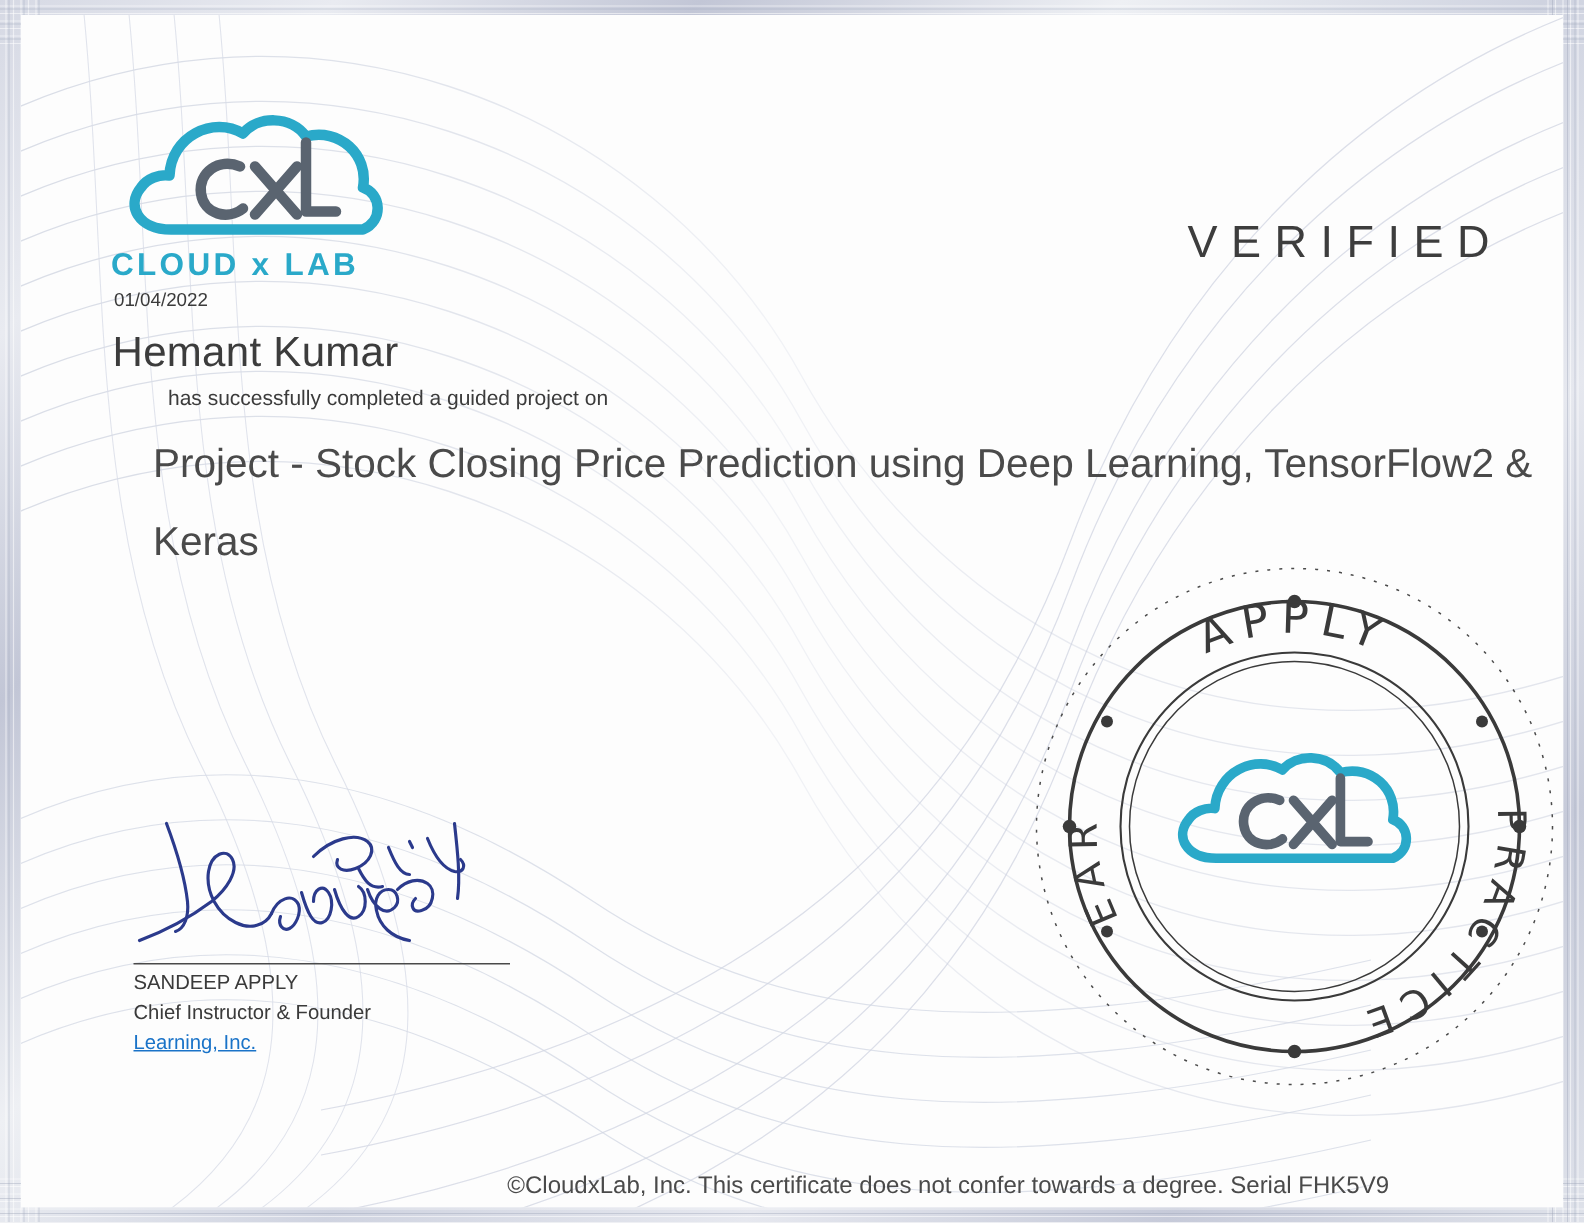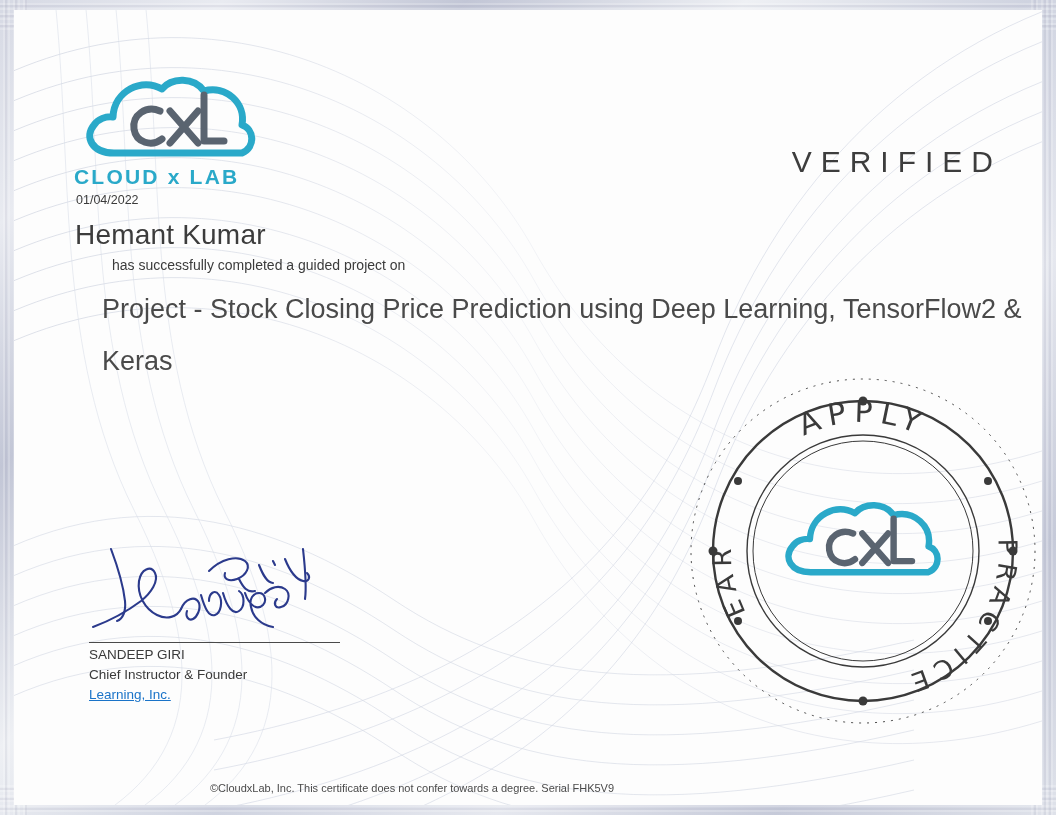--- a/index.html
+++ b/index.html
@@ -184,22 +184,22 @@
     top: 352px;
     width: 378px;
     height: 378px;
   }
 
   .footer-note {
     position: absolute;
     left: 0;
     right: 0;
     top: 772px;
-    text-align: center;
-    font-size: 11px;
+    text-align: right;
+    font-size: 16px;
     color: #4a4a4a;
   }
   .footer-inner {
     display: inline-block;
     transform: translateX(-116px);
   }
 </style>
 </head>
 <body>
 
@@ -299,21 +299,21 @@
           <path d="M22 14 C 28 30, 34 48, 36 66 C 37 76, 34 84, 28 86"></path>
           <path d="M120 36 C 132 24, 148 20, 156 26 C 162 31, 158 40, 148 44 C 140 47, 134 44, 136 38"></path>
           <path d="M150 44 C 154 52, 158 58, 166 56"></path>
           <path d="M170 30 C 174 40, 178 48, 184 48"></path>
           <path d="M184 26 L 186 30"></path>
           <path d="M196 24 C 200 34, 206 44, 214 46 C 220 47, 222 42, 218 38"></path>
           <path d="M214 14 C 216 32, 218 50, 216 64"></path>
         </g>
       </svg>
       <div class="sig-rule"></div>
-      <div class="signer-name">SANDEEP GIRI</div>
+      <div class="signer-name">SANDEEP APPLY</div>
       <div class="signer-title">Chief Instructor &amp; Founder</div>
       <div class="signer-org">Learning, Inc.</div>
 
       <svg class="seal" viewBox="0 0 378 378">
         <defs>
           <path id="arcApply" d="M 60 189 A 129 129 0 0 1 318 189" fill="none"></path>
           <path id="arcPractice" d="M 310 130 A 129 129 0 0 1 180 318" fill="none"></path>
           <path id="arcLearn" d="M 72 250 A 129 129 0 0 1 58 175" fill="none"></path>
         </defs>
 

